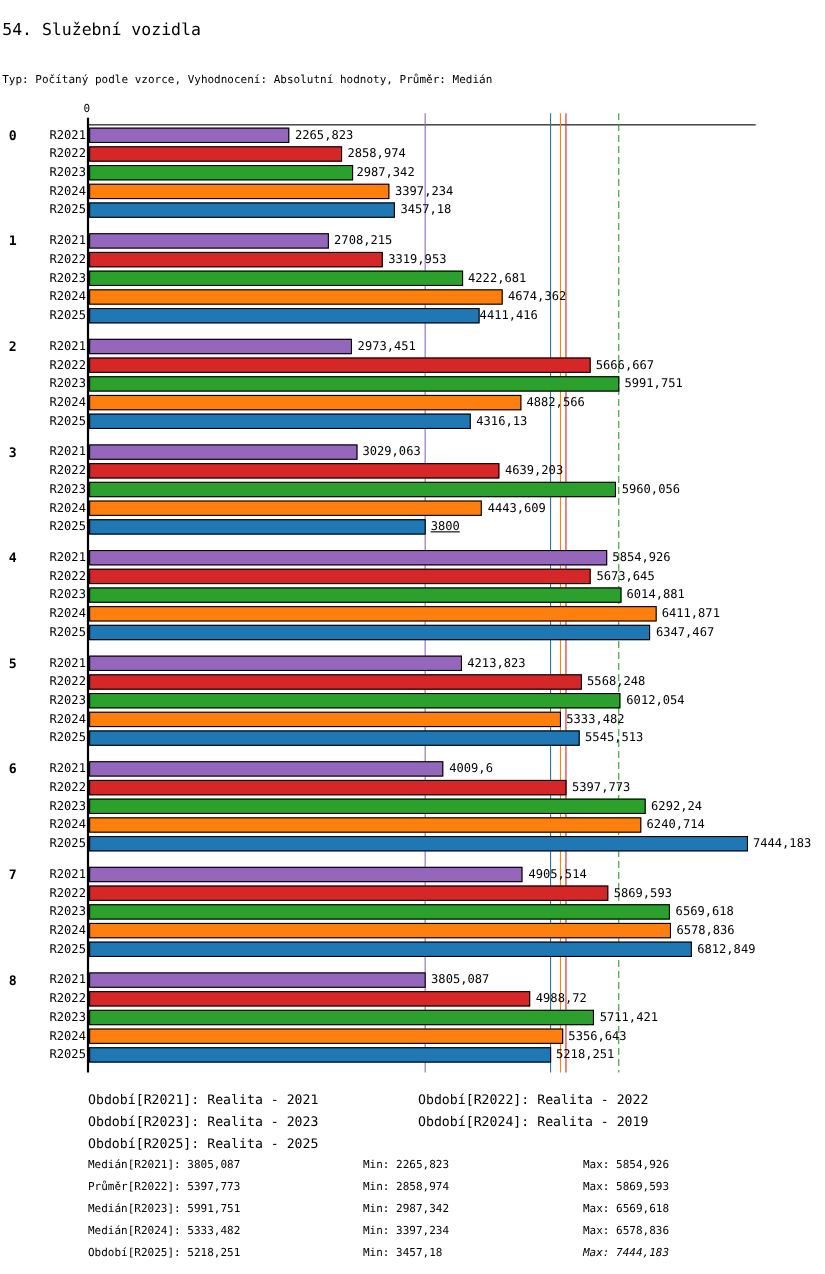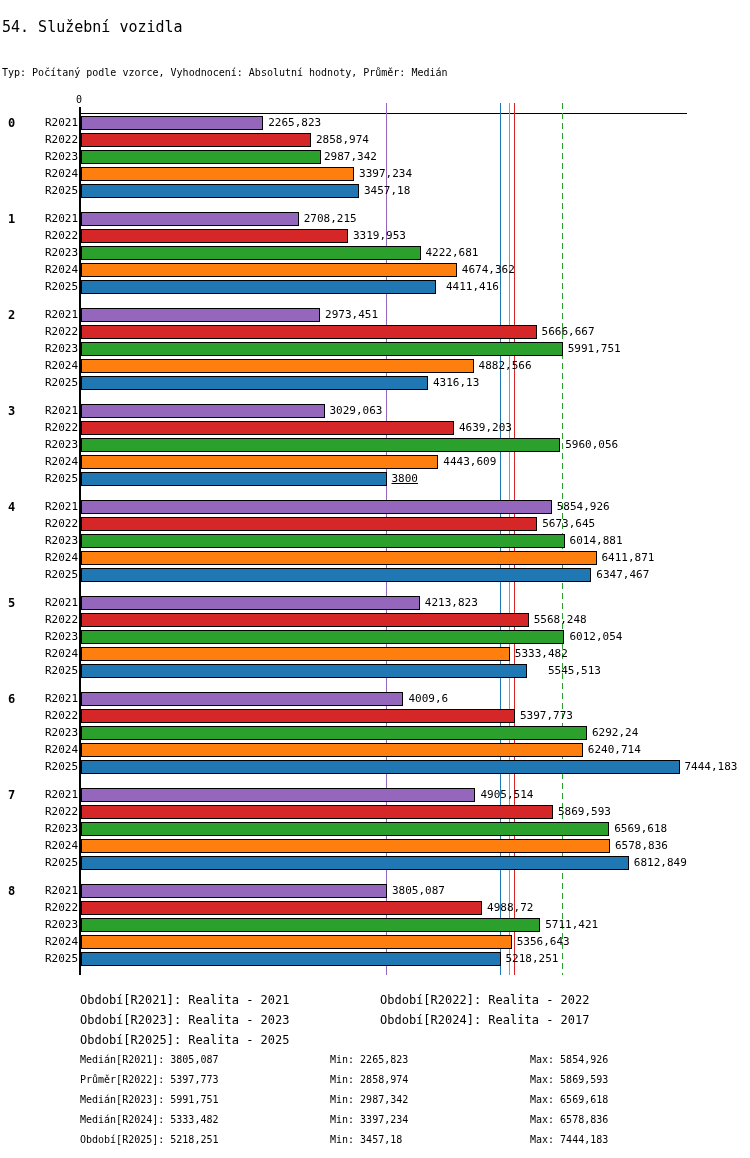--- a/index.html
+++ b/index.html
@@ -62,21 +62,21 @@
       <div class="bar" style="left: 81px; top: 229px; width: 266.9px; background: rgb(214, 39, 40);"></div>
       <div class="value-label" style="left: 352.9px; top: 229px;">3319,953</div>
       <div class="series-label" style="top: 246px;">R2023</div>
       <div class="bar" style="left: 81px; top: 246px; width: 339.5px; background: rgb(44, 160, 44);"></div>
       <div class="value-label" style="left: 425.5px; top: 246px;">4222,681</div>
       <div class="series-label" style="top: 263px;">R2024</div>
       <div class="bar" style="left: 81px; top: 263px; width: 375.8px; background: rgb(255, 127, 14);"></div>
       <div class="value-label" style="left: 461.8px; top: 263px;">4674,362</div>
       <div class="series-label" style="top: 280px;">R2025</div>
       <div class="bar" style="left: 81px; top: 280px; width: 354.7px; background: rgb(31, 119, 180);"></div>
-      <div class="value-label" style="left: 446px; top: 280px; text-align: right;">4411,416</div>
+      <div class="value-label" style="left: 436px; top: 280px; text-align: right;">4411,416</div>
       <div class="group-label" style="top: 308px;">2</div>
       <div class="series-label" style="top: 308px;">R2021</div>
       <div class="bar" style="left: 81px; top: 308px; width: 239.1px; background: rgb(148, 103, 189);"></div>
       <div class="value-label" style="left: 325.1px; top: 308px;">2973,451</div>
       <div class="series-label" style="top: 325px;">R2022</div>
       <div class="bar" style="left: 81px; top: 325px; width: 455.6px; background: rgb(214, 39, 40);"></div>
       <div class="value-label" style="left: 541.6px; top: 325px;">5666,667</div>
       <div class="series-label" style="top: 342px;">R2023</div>
       <div class="bar" style="left: 81px; top: 342px; width: 481.7px; background: rgb(44, 160, 44);"></div>
       <div class="value-label" style="left: 567.7px; top: 342px;">5991,751</div>
@@ -126,21 +126,21 @@
       <div class="bar" style="left: 81px; top: 613px; width: 447.7px; background: rgb(214, 39, 40);"></div>
       <div class="value-label" style="left: 533.7px; top: 613px;">5568,248</div>
       <div class="series-label" style="top: 630px;">R2023</div>
       <div class="bar" style="left: 81px; top: 630px; width: 483.4px; background: rgb(44, 160, 44);"></div>
       <div class="value-label" style="left: 569.4px; top: 630px;">6012,054</div>
       <div class="series-label" style="top: 647px;">R2024</div>
       <div class="bar" style="left: 81px; top: 647px; width: 428.8px; background: rgb(255, 127, 14);"></div>
       <div class="value-label" style="left: 514.8px; top: 647px;">5333,482</div>
       <div class="series-label" style="top: 664px;">R2025</div>
       <div class="bar" style="left: 81px; top: 664px; width: 445.9px; background: rgb(31, 119, 180);"></div>
-      <div class="value-label" style="left: 531.9px; top: 664px; margin-left: 16px;">5545,513</div>
+      <div class="value-label" style="left: 531.9px; top: 664px;">5545,513</div>
       <div class="group-label" style="top: 692px;">6</div>
       <div class="series-label" style="top: 692px;">R2021</div>
       <div class="bar" style="left: 81px; top: 692px; width: 322.4px; background: rgb(148, 103, 189);"></div>
       <div class="value-label" style="left: 408.4px; top: 692px;">4009,6</div>
       <div class="series-label" style="top: 709px;">R2022</div>
       <div class="bar" style="left: 81px; top: 709px; width: 434px; background: rgb(214, 39, 40);"></div>
       <div class="value-label" style="left: 520px; top: 709px;">5397,773</div>
       <div class="series-label" style="top: 726px;">R2023</div>
       <div class="bar" style="left: 81px; top: 726px; width: 505.9px; background: rgb(44, 160, 44);"></div>
       <div class="value-label" style="left: 591.9px; top: 726px;">6292,24</div>
@@ -182,32 +182,32 @@
       <div class="series-label" style="top: 952px;">R2025</div>
       <div class="bar" style="left: 81px; top: 952px; width: 419.5px; background: rgb(31, 119, 180);"></div>
       <div class="value-label" style="left: 505.5px; top: 952px;">5218,251</div>
     </div>
 
   <div id="legend">
       <div class="legend-item" style="left: 80px; top: 993px;">Období[R2021]: Realita - 2021</div>
       <div class="legend-item" style="left: 80px; top: 1013px;">Období[R2023]: Realita - 2023</div>
       <div class="legend-item" style="left: 80px; top: 1033px;">Období[R2025]: Realita - 2025</div>
       <div class="legend-item" style="left: 380px; top: 993px;">Období[R2022]: Realita - 2022</div>
-      <div class="legend-item" style="left: 380px; top: 1013px;">Období[R2024]: Realita - 2017</div>
+      <div class="legend-item" style="left: 380px; top: 1013px;">Období[R2024]: Realita - 2019</div>
     </div>
   <div id="stats">
       <div class="stat-item" style="left: 80px; top: 1053px;">Medián[R2021]: 3805,087</div>
       <div class="stat-item" style="left: 330px; top: 1053px;">Min: 2265,823</div>
       <div class="stat-item" style="left: 530px; top: 1053px;">Max: 5854,926</div>
       <div class="stat-item" style="left: 80px; top: 1073px;">Průměr[R2022]: 5397,773</div>
       <div class="stat-item" style="left: 330px; top: 1073px;">Min: 2858,974</div>
       <div class="stat-item" style="left: 530px; top: 1073px;">Max: 5869,593</div>
       <div class="stat-item" style="left: 80px; top: 1093px;">Medián[R2023]: 5991,751</div>
       <div class="stat-item" style="left: 330px; top: 1093px;">Min: 2987,342</div>
       <div class="stat-item" style="left: 530px; top: 1093px;">Max: 6569,618</div>
       <div class="stat-item" style="left: 80px; top: 1113px;">Medián[R2024]: 5333,482</div>
       <div class="stat-item" style="left: 330px; top: 1113px;">Min: 3397,234</div>
       <div class="stat-item" style="left: 530px; top: 1113px;">Max: 6578,836</div>
       <div class="stat-item" style="left: 80px; top: 1133px;">Období[R2025]: 5218,251</div>
       <div class="stat-item" style="left: 330px; top: 1133px;">Min: 3457,18</div>
-      <div class="stat-item" style="left: 530px; top: 1133px;">Max: 7444,183</div>
+      <div class="stat-item" style="left: 530px; top: 1133px; font-style: italic;">Max: 7444,183</div>
     </div>
 </div>
 
 </body></html>

